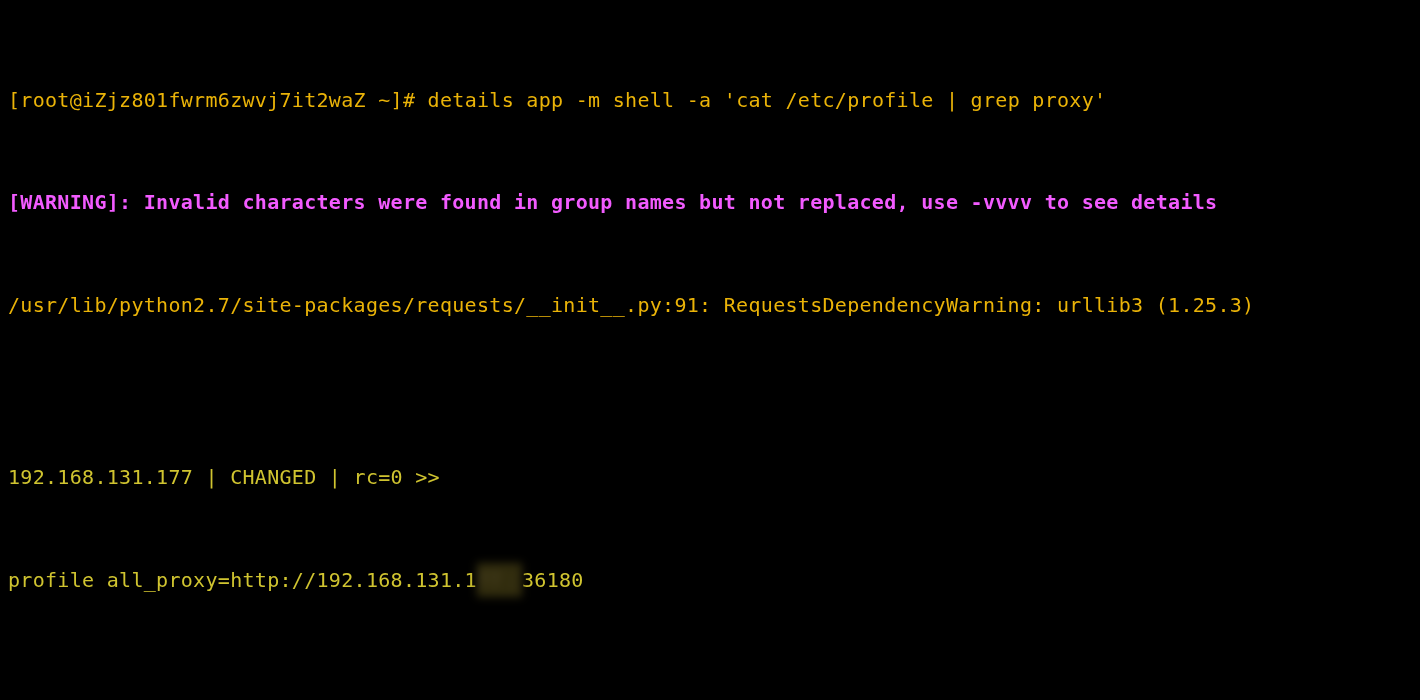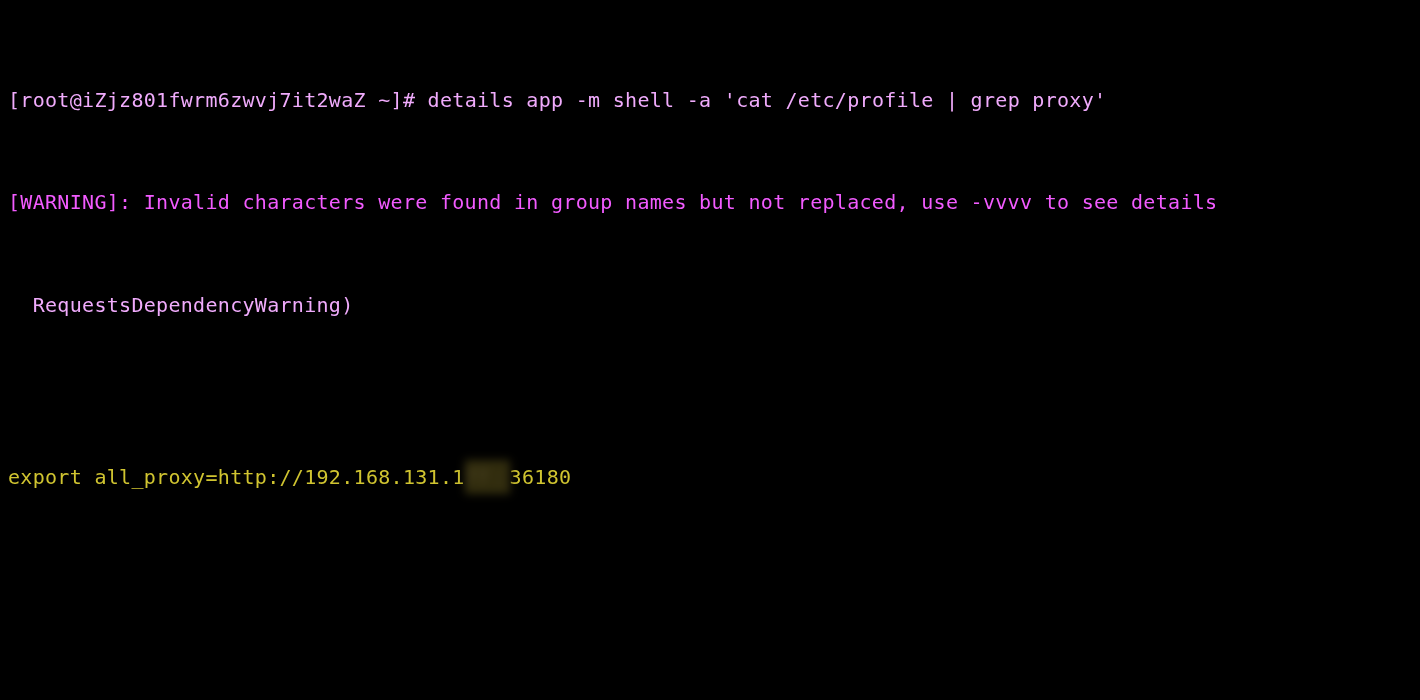--- a/index.html
+++ b/index.html
@@ -14,42 +14,43 @@
     font-family: "DejaVu Sans Mono", Menlo, Consolas, monospace;
     font-size: 20px;
     line-height: 34.3px;
     color: #e6e6e6;
     padding: 14px 8px 0 8px;
     white-space: pre;
     letter-spacing: 0.3px;
     position: relative;
   }
   .line { display: block; }
-  .white   { color: #f0abfc; }
+  .white   { color: #eab308; }
   .magenta { color: #f25bff; }
   .yellow  { color: #d0c430; }
-  .bold    { font-weight: normal; }
+  .bold    { font-weight: bold; }
   .blur {
     display: inline-block;
     filter: blur(4px);
     color: #484020;
     text-shadow: 0 0 6px #484020;
     background: rgba(70,62,20,0.7);
   }
 </style>
 </head>
 <body>
 
 <div class="term">
   <span class="line"><span class="white">[root@iZjz801fwrm6zwvj7it2waZ ~]# </span><span class="white">details app -m shell -a 'cat /etc/profile | grep proxy'</span></span>
   <span class="line magenta bold">[WARNING]: Invalid characters were found in group names but not replaced, use -vvvv to see details</span>
-  <span class="line white">  RequestsDependencyWarning)</span>
+  <span class="line white">/usr/lib/python2.7/site-packages/requests/__init__.py:91: RequestsDependencyWarning: urllib3 (1.25.3)</span>
 
   
-  <span class="line yellow"><span>export all_proxy=http://192.168.131.1</span><span class="blur">77：</span><span>36180</span></span>
+  <span class="line yellow">192.168.131.177 | CHANGED | rc=0 &gt;&gt;</span>
+  <span class="line yellow"><span>profile all_proxy=http://192.168.131.1</span><span class="blur">77：</span><span>36180</span></span>
   
   
   
 
   
   
   
   
   
   

